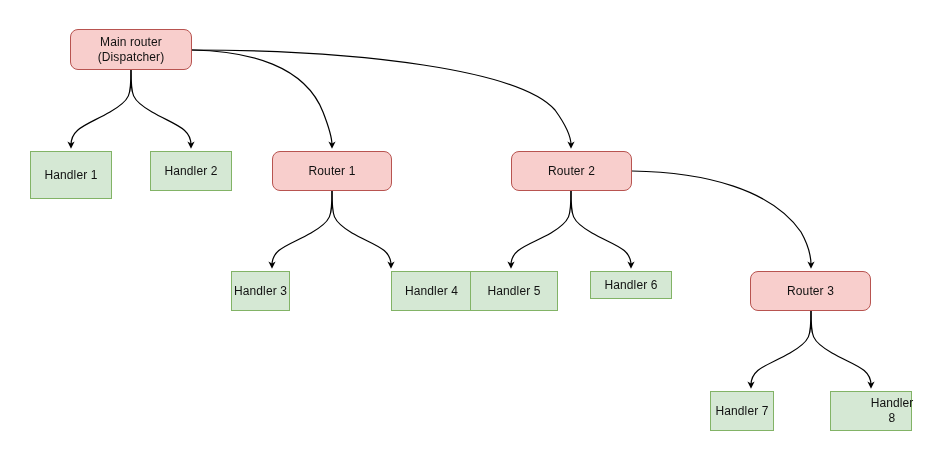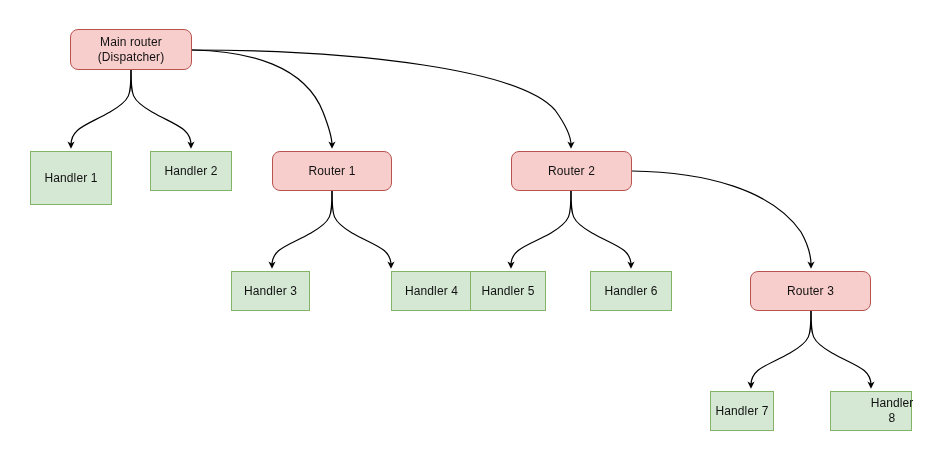--- a/index.html
+++ b/index.html
@@ -78,42 +78,42 @@
         <path d="M 811 311 C 811 336 811 341 790 353 C 769 365 751 368 751 385" fill="none" stroke="#000000" stroke-width="1.2" marker-end="url(#arrowhead)"></path>
         <path d="M 811 311 C 811 336 811 341 832 353 C 853 365 871 368 871 385" fill="none" stroke="#000000" stroke-width="1.2" marker-end="url(#arrowhead)"></path>
       </g>
   </svg>
 
   <div id="node-group">
       <div class="node node-router" style="left: 70px; top: 29px; width: 122px; height: 41px;">
         <span class="node-label">Main router
 (Dispatcher)</span>
       </div>
-      <div class="node node-handler" style="left: 30px; top: 151px; width: 82px; height: 54px;">
+      <div class="node node-handler" style="left: 30px; top: 151px; width: 82px; height: 48px;">
         <span class="node-label">Handler 1</span>
       </div>
       <div class="node node-handler" style="left: 150px; top: 151px; width: 82px; height: 40px;">
         <span class="node-label">Handler 2</span>
       </div>
       <div class="node node-router" style="left: 272px; top: 151px; width: 120px; height: 40px;">
         <span class="node-label">Router 1</span>
       </div>
       <div class="node node-router" style="left: 511px; top: 151px; width: 121px; height: 40px;">
         <span class="node-label">Router 2</span>
       </div>
-      <div class="node node-handler" style="left: 231px; top: 271px; width: 79px; height: 40px; text-align: right;">
+      <div class="node node-handler" style="left: 231px; top: 271px; width: 59px; height: 40px; text-align: right;">
         <span class="node-label">Handler 3</span>
       </div>
       <div class="node node-handler" style="left: 351px; top: 271px; width: 81px; height: 40px; margin-left: 40px;">
         <span class="node-label">Handler 4</span>
       </div>
-      <div class="node node-handler" style="left: 470px; top: 271px; width: 76px; height: 40px;">
+      <div class="node node-handler" style="left: 470px; top: 271px; width: 88px; height: 40px;">
         <span class="node-label">Handler 5</span>
       </div>
-      <div class="node node-handler" style="left: 590px; top: 271px; width: 82px; height: 40px;">
+      <div class="node node-handler" style="left: 590px; top: 271px; width: 82px; height: 28px;">
         <span class="node-label">Handler 6</span>
       </div>
       <div class="node node-router" style="left: 750px; top: 271px; width: 121px; height: 40px; text-align: right;">
         <span class="node-label">Router 3</span>
       </div>
       <div class="node node-handler" style="left: 710px; top: 391px; width: 64px; height: 40px;">
         <span class="node-label">Handler 7</span>
       </div>
       <div class="node node-handler" style="left: 830px; top: 391px; width: 82px; height: 40px; padding-left: 42px;">
         <span class="node-label">Handler 8</span>

